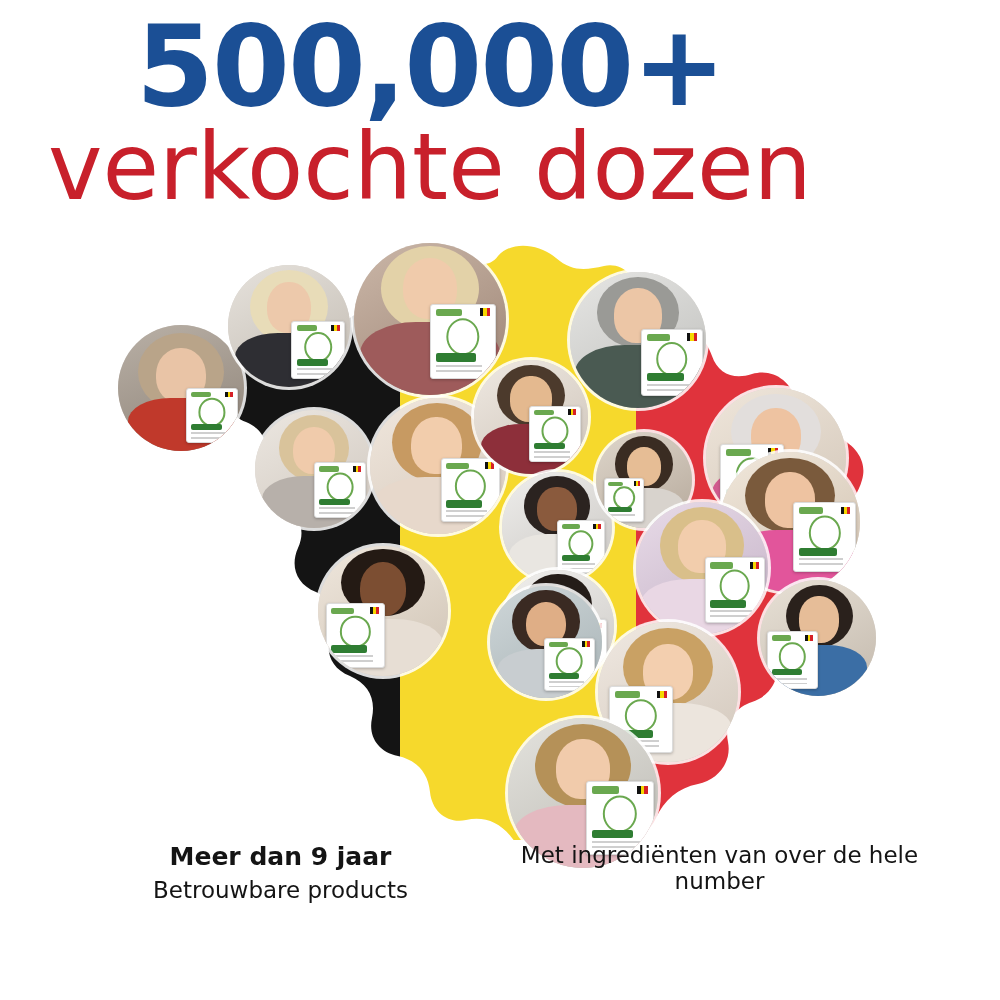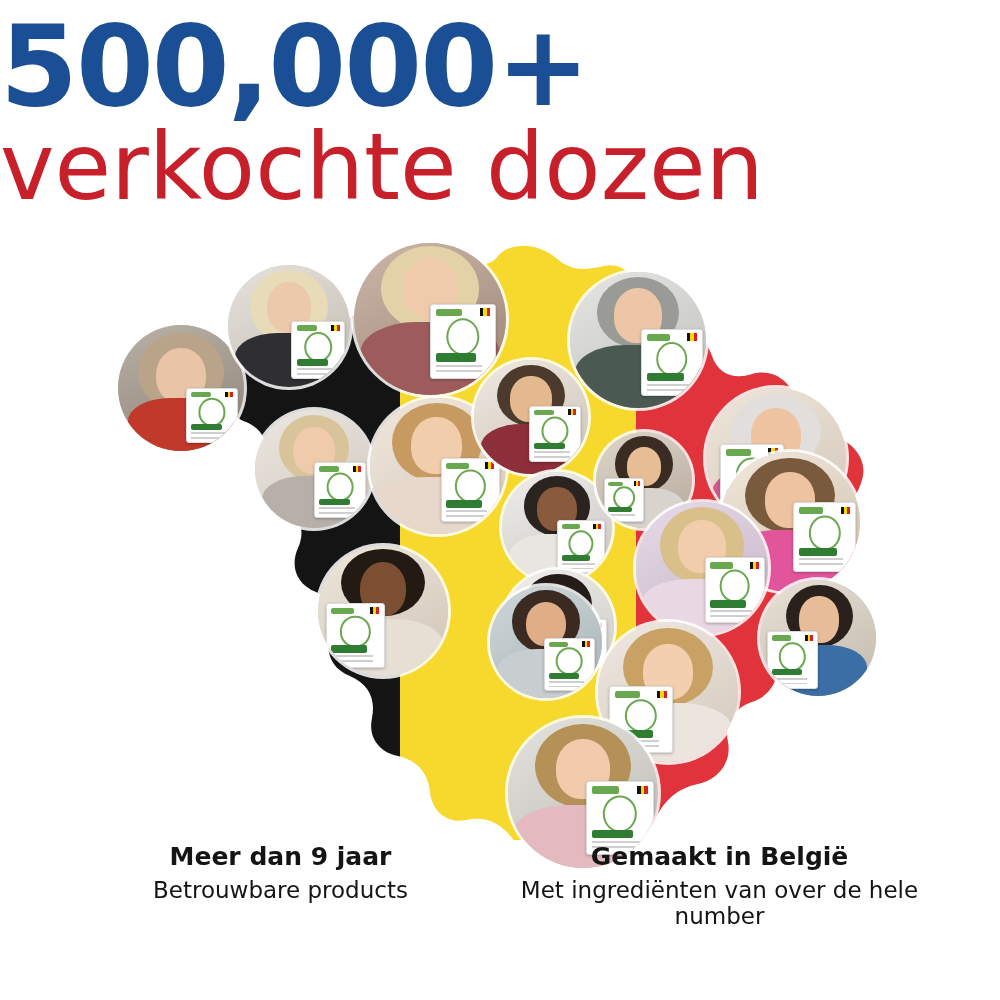--- a/index.html
+++ b/index.html
@@ -15,20 +15,21 @@
     font-family: "Liberation Sans", sans-serif;
     color: #1b1b1b;
   }
 
   
   .headline {
     position: absolute;
     top: 8px;
     left: 0;
     width: 860px;
+    text-align: center;
   }
   .headline-number {
     font-family: "DejaVu Sans", sans-serif;
     font-weight: 700;
     font-size: 112px;
     line-height: 1.05;
     letter-spacing: -2px;
     color: #1b4f95;
     display: block;
   }
@@ -493,17 +494,16 @@
 
 </div>
 
 <div class="footer">
   <div class="footer-cols">
     <div class="footer-col">
       <p class="footer-title">Meer dan 9 jaar</p>
       <p class="footer-desc">Betrouwbare products</p>
     </div>
     <div class="footer-col">
-      <p class="footer-title">Gemaakt in België</p>
       <p class="footer-desc">Met ingrediënten van over de hele number</p>
     </div>
   </div>
 </div>
 
 </body></html>

